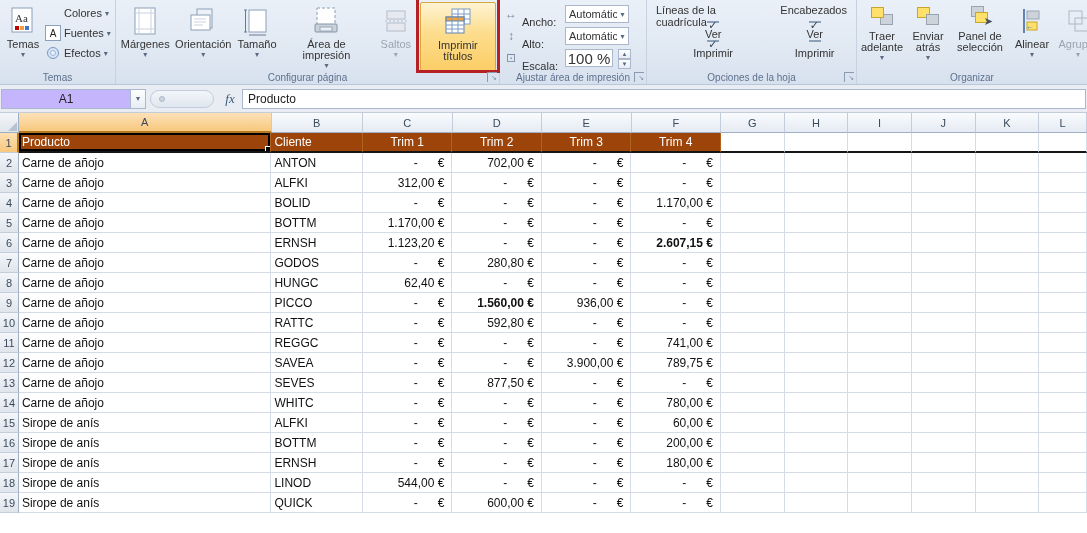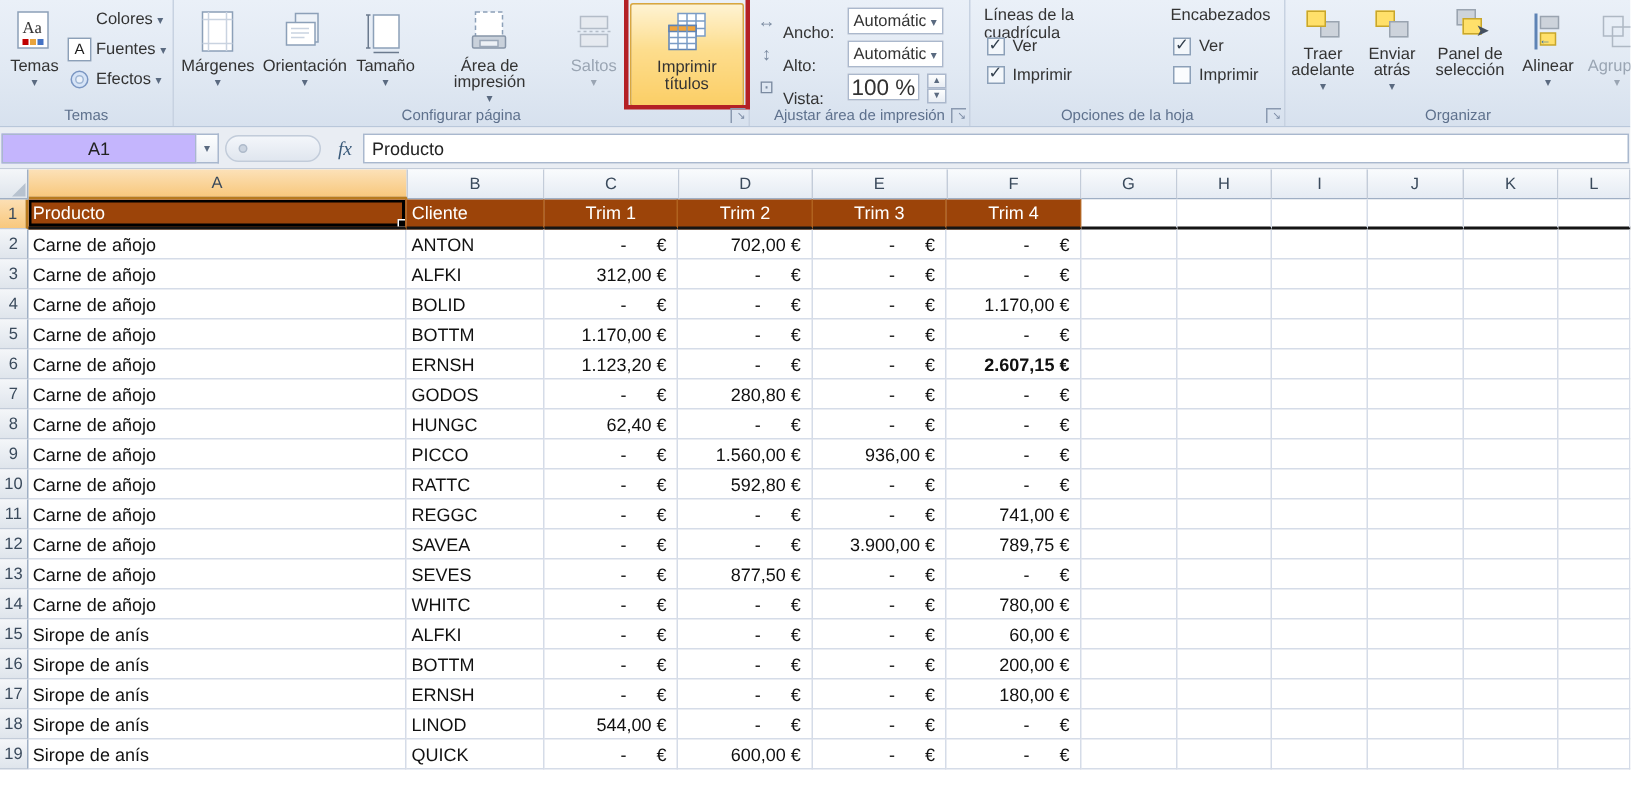--- a/index.html
+++ b/index.html
@@ -45,21 +45,21 @@
   .combo { width:64px; height:18px; background:#fff; border:1px solid #ABB8CC; display:flex; align-items:center; overflow:hidden; }
   .combo .val { flex:1; padding-left:3px; white-space:nowrap; overflow:hidden; font-size:11px; }
   .combo .carrow { width:11px; font-size:8px; color:#5A6A80; text-align:center; }
   .spinbox { width:48px; height:18px; background:#fff; border:1px solid #ABB8CC; display:flex; align-items:center; justify-content:center; font-size:15px; }
   .spinner { display:flex; flex-direction:column; width:13px; height:18px; margin-left:2px; }
   .spinner span { flex:1; font-size:6px; line-height:8px; text-align:center; color:#5A6A80; border:1px solid #ABB8CC; background:linear-gradient(#FDFEFE,#E8EDF4); }
 
   
   .optcol { display:flex; flex-direction:column; padding:2px 6px 0 6px; }
   .optcol .title { font-size:11px; color:#333; height:17px; }
-  .cbrow { display:flex; align-items:center; gap:5px; height:19px; font-size:11px; color:#333; padding-left:2px; }
+  .cbrow { display:flex; align-items:center; gap:5px; height:19px; font-size:11px; color:#333; padding-left:2px;flex-direction:column; }
   .cb { width:12px; height:12px; border:1px solid #8CA0B8; background:#FAFCFE; position:relative; }
   .cb.checked { background:#F3F7FB; }
   .cb.checked::after { content:"✓"; position:absolute; left:0px; top:-3px; font-size:11px; color:#33404E; }
 
   
   .lay { position:relative; width:26px; height:24px; }
   .lay i { position:absolute; width:13px; height:11px; border:1px solid #9AA4B0; background:#CDD3DB; }
   .lay .y { background:#FFE06A; border-color:#C8A62B; }
 
   
@@ -244,21 +244,21 @@
         <div class="fieldrow">
           <span class="ic16 glyph">↕</span>
           <span class="lbl">Alto:</span>
           <span class="combo">
               <span class="val">Automático</span>
               <span class="carrow">▾</span>
             </span>
         </div>
         <div class="fieldrow">
           <span class="ic16 glyph">⊡</span>
-          <span class="lbl">Vista:</span>
+          <span class="lbl">Escala:</span>
           <span class="spinbox">100 %</span>
           <span class="spinner">
               <span>▲</span>
               <span>▼</span>
             </span>
         </div>
       </div>
       <div class="grp-footer">Ajustar área de impresión</div>
       <span class="launcher">↘</span>
     </div>
@@ -492,21 +492,21 @@
           <div class="cell" style="width: 64px;"></div>
           <div class="cell" style="width: 64px;"></div>
           <div class="cell" style="width: 64px;"></div>
           <div class="cell" style="width: 48px;"></div>
         </div>
         <div class="srow">
           <div class="rowhdr">9</div>
           <div class="cell" style="width: 254px;">Carne de añojo</div>
           <div class="cell" style="width: 92px;">PICCO</div>
           <div class="cell num" style="width: 90px;">-      €</div>
-          <div class="cell num" style="width: 90px;">1.560,00 €</div>
+          <div class="cell num" style="width: 90px; font-weight: bold;">1.560,00 €</div>
           <div class="cell num" style="width: 90px;">936,00 €</div>
           <div class="cell num" style="width: 90px;">-      €</div>
           <div class="cell" style="width: 64px;"></div>
           <div class="cell" style="width: 64px;"></div>
           <div class="cell" style="width: 64px;"></div>
           <div class="cell" style="width: 64px;"></div>
           <div class="cell" style="width: 64px;"></div>
           <div class="cell" style="width: 48px;"></div>
         </div>
         <div class="srow">

